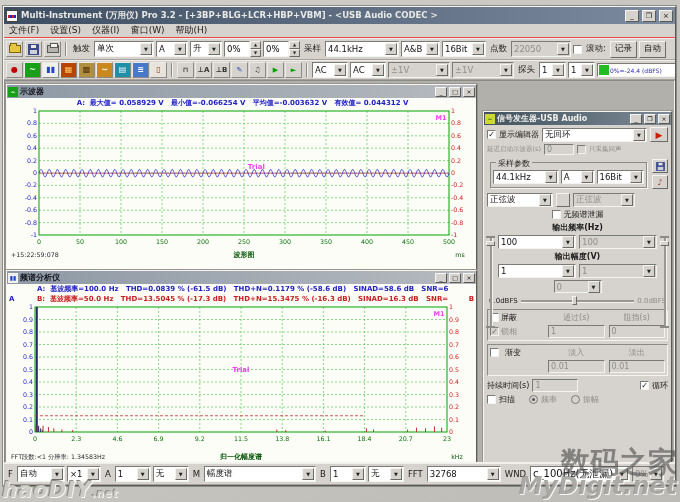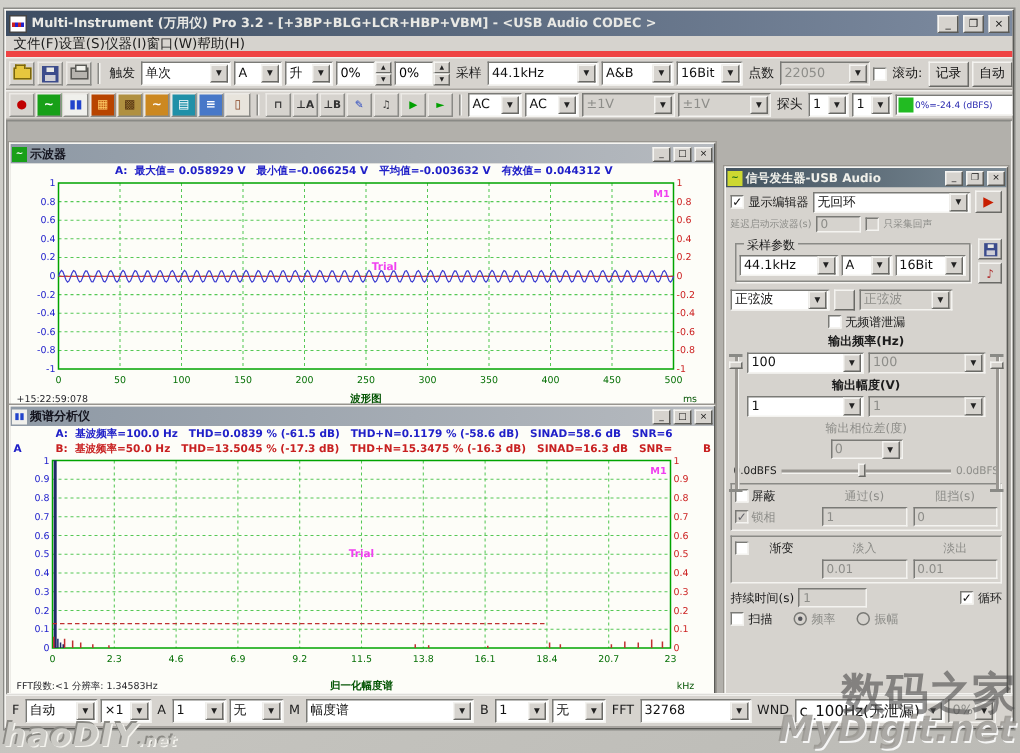--- a/index.html
+++ b/index.html
@@ -5,21 +5,21 @@
 *{box-sizing:border-box;margin:0;padding:0}
 html,body{width:680px;height:502px;overflow:hidden}
 body{font-family:"DejaVu Sans","Liberation Sans",sans-serif;background:#c6c5c0;position:relative}
 .desktop{position:absolute;inset:0;background:linear-gradient(145deg,#d0cfca,#bcbbb6)}
 .win{position:absolute;left:3px;top:6px;width:673px;height:480px;background:#d6d3ce;border:1px solid;border-color:#f6f5f2 #5a5a56 #5a5a56 #f6f5f2;box-shadow:0 0 0 1px #8a8a86;display:flex;flex-direction:column;overflow:hidden}
 .titlebar{height:17px;background:linear-gradient(90deg,#3d4d62,#7d8ba0);display:flex;align-items:center;padding:0 2px;gap:3px;flex:none}
 .app-ico{width:12px;height:12px;background:#fff;border:1px solid #444;position:relative;flex:none}
 .app-ico::after{content:"";position:absolute;left:1px;top:4px;width:8px;height:3px;background:repeating-linear-gradient(90deg,#c22 0 2px,#22c 2px 4px)}
 .title-text{color:#e9e9e5;font-size:8.5px;font-weight:bold;flex:1;white-space:nowrap;overflow:hidden}
 .winbtn{width:14px;height:12px;background:#d6d3ce;border:1px solid;border-color:#f6f5f2 #5a5a56 #5a5a56 #f6f5f2;font-size:7px;line-height:10px;text-align:center;color:#111;flex:none}
-.menubar{height:14px;display:flex;align-items:center;padding-left:5px;background:#d6d3ce;border-bottom:4px solid #ef4444;flex:none}
+.menubar{height:14px;display:flex;align-items:center;padding-left:5px;gap:11px;background:#d6d3ce;border-bottom:1px solid #ef4444;flex:none}
 .menu-item{font-size:9px;color:#1c1c1c;white-space:nowrap}
 .tb{display:flex;align-items:center;background:#d6d3ce;border-top:1px solid #f0efec;border-bottom:1px solid #a6a39e;padding:1px 2px;gap:2px;flex:none}
 .tb1{height:22px}.tb2{height:20px}.tbb{height:22px;border-top:1px solid #f0efec}
 .lbl{font-size:8.5px;color:#1c1c1c;padding:0 2px;white-space:nowrap}
 .sep{width:2px;height:14px;border-left:1px solid #8a8a86;border-right:1px solid #f4f3f0;margin:0 2px;flex:none}
 .dd{display:flex;align-items:center;height:16px;background:#fff;border:1px solid;border-color:#7a7a76 #f4f3f0 #f4f3f0 #7a7a76;flex:none}
 .dd .v{flex:1;font-size:8.5px;padding:0 2px;color:#111;white-space:nowrap;overflow:hidden}
 .dd .a{width:12px;height:12px;margin-right:1px;background:#d6d3ce;border:1px solid;border-color:#f4f3f0 #6a6a66 #6a6a66 #f4f3f0;font-size:5px;line-height:11px;text-align:center;color:#222;flex:none}
 .dd.dis{background:#d6d3ce}.dd.dis .v{color:#8d8d89}
 .spin{display:flex;height:16px;flex:none}
@@ -143,21 +143,21 @@
           <span class="sb">
             <span>▲</span>
             <span>▼</span>
           </span>
         </div>
       <span class="lbl">采样</span>
       <div class="dd" style="width:74px">
           <span class="v">44.1kHz</span>
           <span class="a">▼</span>
         </div>
-      <div class="dd" style="width:48px">
+      <div class="dd" style="width:39px">
           <span class="v">A&amp;B</span>
           <span class="a">▼</span>
         </div>
       <div class="dd" style="width:44px">
           <span class="v">16Bit</span>
           <span class="a">▼</span>
         </div>
       <span class="lbl">点数</span>
       <div class="dd dis" style="width:60px">
           <span class="v">22050</span>
@@ -220,21 +220,21 @@
           <span class="a">▼</span>
         </div>
       <div class="meter">
         <span class="mblock"></span>
         <span class="mtext">0%=-24.4 (dBFS)</span>
       </div>
     </div>
 
     <div class="mdi">
 
-      <div class="child" style="left:1px;top:14px;width:471px;height:189px">
+      <div class="child" style="left:1px;top:3px;width:471px;height:189px">
         <div class="ctitle">
           <span class="cico" style="background:#18a018;color:#fff">~</span>
           <span class="t">示波器</span>
           <span class="cbtn">_</span>
           <span class="cbtn">□</span>
           <span class="cbtn">×</span>
         </div>
         <div class="cbody">
           <div class="stats">
             <span class="axl"></span><span class="mid sa">A:  最大值= 0.058929 V   最小值=-0.066254 V   平均值=-0.003632 V   有效值= 0.044312 V</span><span class="axr"></span>
@@ -493,23 +493,20 @@
             <div class="dd" style="flex:1;height:14px">
                 <span class="v">1</span>
                 <span class="a">▼</span>
               </div>
             <div class="dd dis" style="flex:1;height:14px">
                 <span class="v">1</span>
                 <span class="a">▼</span>
               </div>
           </div>
           <div class="sg-row sg-center">
-              <span class="sg-lbl dis-t">输出相位差(度)</span>
-            </div>
-          <div class="sg-row sg-center">
             <div class="dd dis" style="width:48px;height:13px">
                 <span class="v">0</span>
                 <span class="a">▼</span>
               </div>
           </div>
           <div class="sg-row" style="padding:0 2px">
             <span class="sg-lbl" style="font-size:7px">0.0dBFS</span>
             <div class="hslide">
                 <span class="hh"></span>
               </div>
@@ -523,21 +520,21 @@
             <span class="dis-t" style="text-align:center">通过(s)</span>
             <span class="dis-t" style="text-align:center">阻挡(s)</span>
             <span style="display:flex;gap:2px;align-items:center">
                 <span class="cb dis">✓</span>
                 <span class="sg-lbl dis-t">锁相</span>
               </span>
             <span class="fieldbox dis">1</span>
             <span class="fieldbox dis">0</span>
           </div>
           <div class="sg-frame">
-            <span style="display:flex;gap:14px;align-items:center">
+            <span style="display:flex;gap:6px;align-items:center">
                 <span class="cb"></span>
                 <span class="sg-lbl">渐变</span>
               </span>
             <span class="dis-t" style="text-align:center">淡入</span>
             <span class="dis-t" style="text-align:center">淡出</span>
             <span></span>
             <span class="fieldbox dis">0.01</span>
             <span class="fieldbox dis">0.01</span>
           </div>
           <div class="sg-row">

